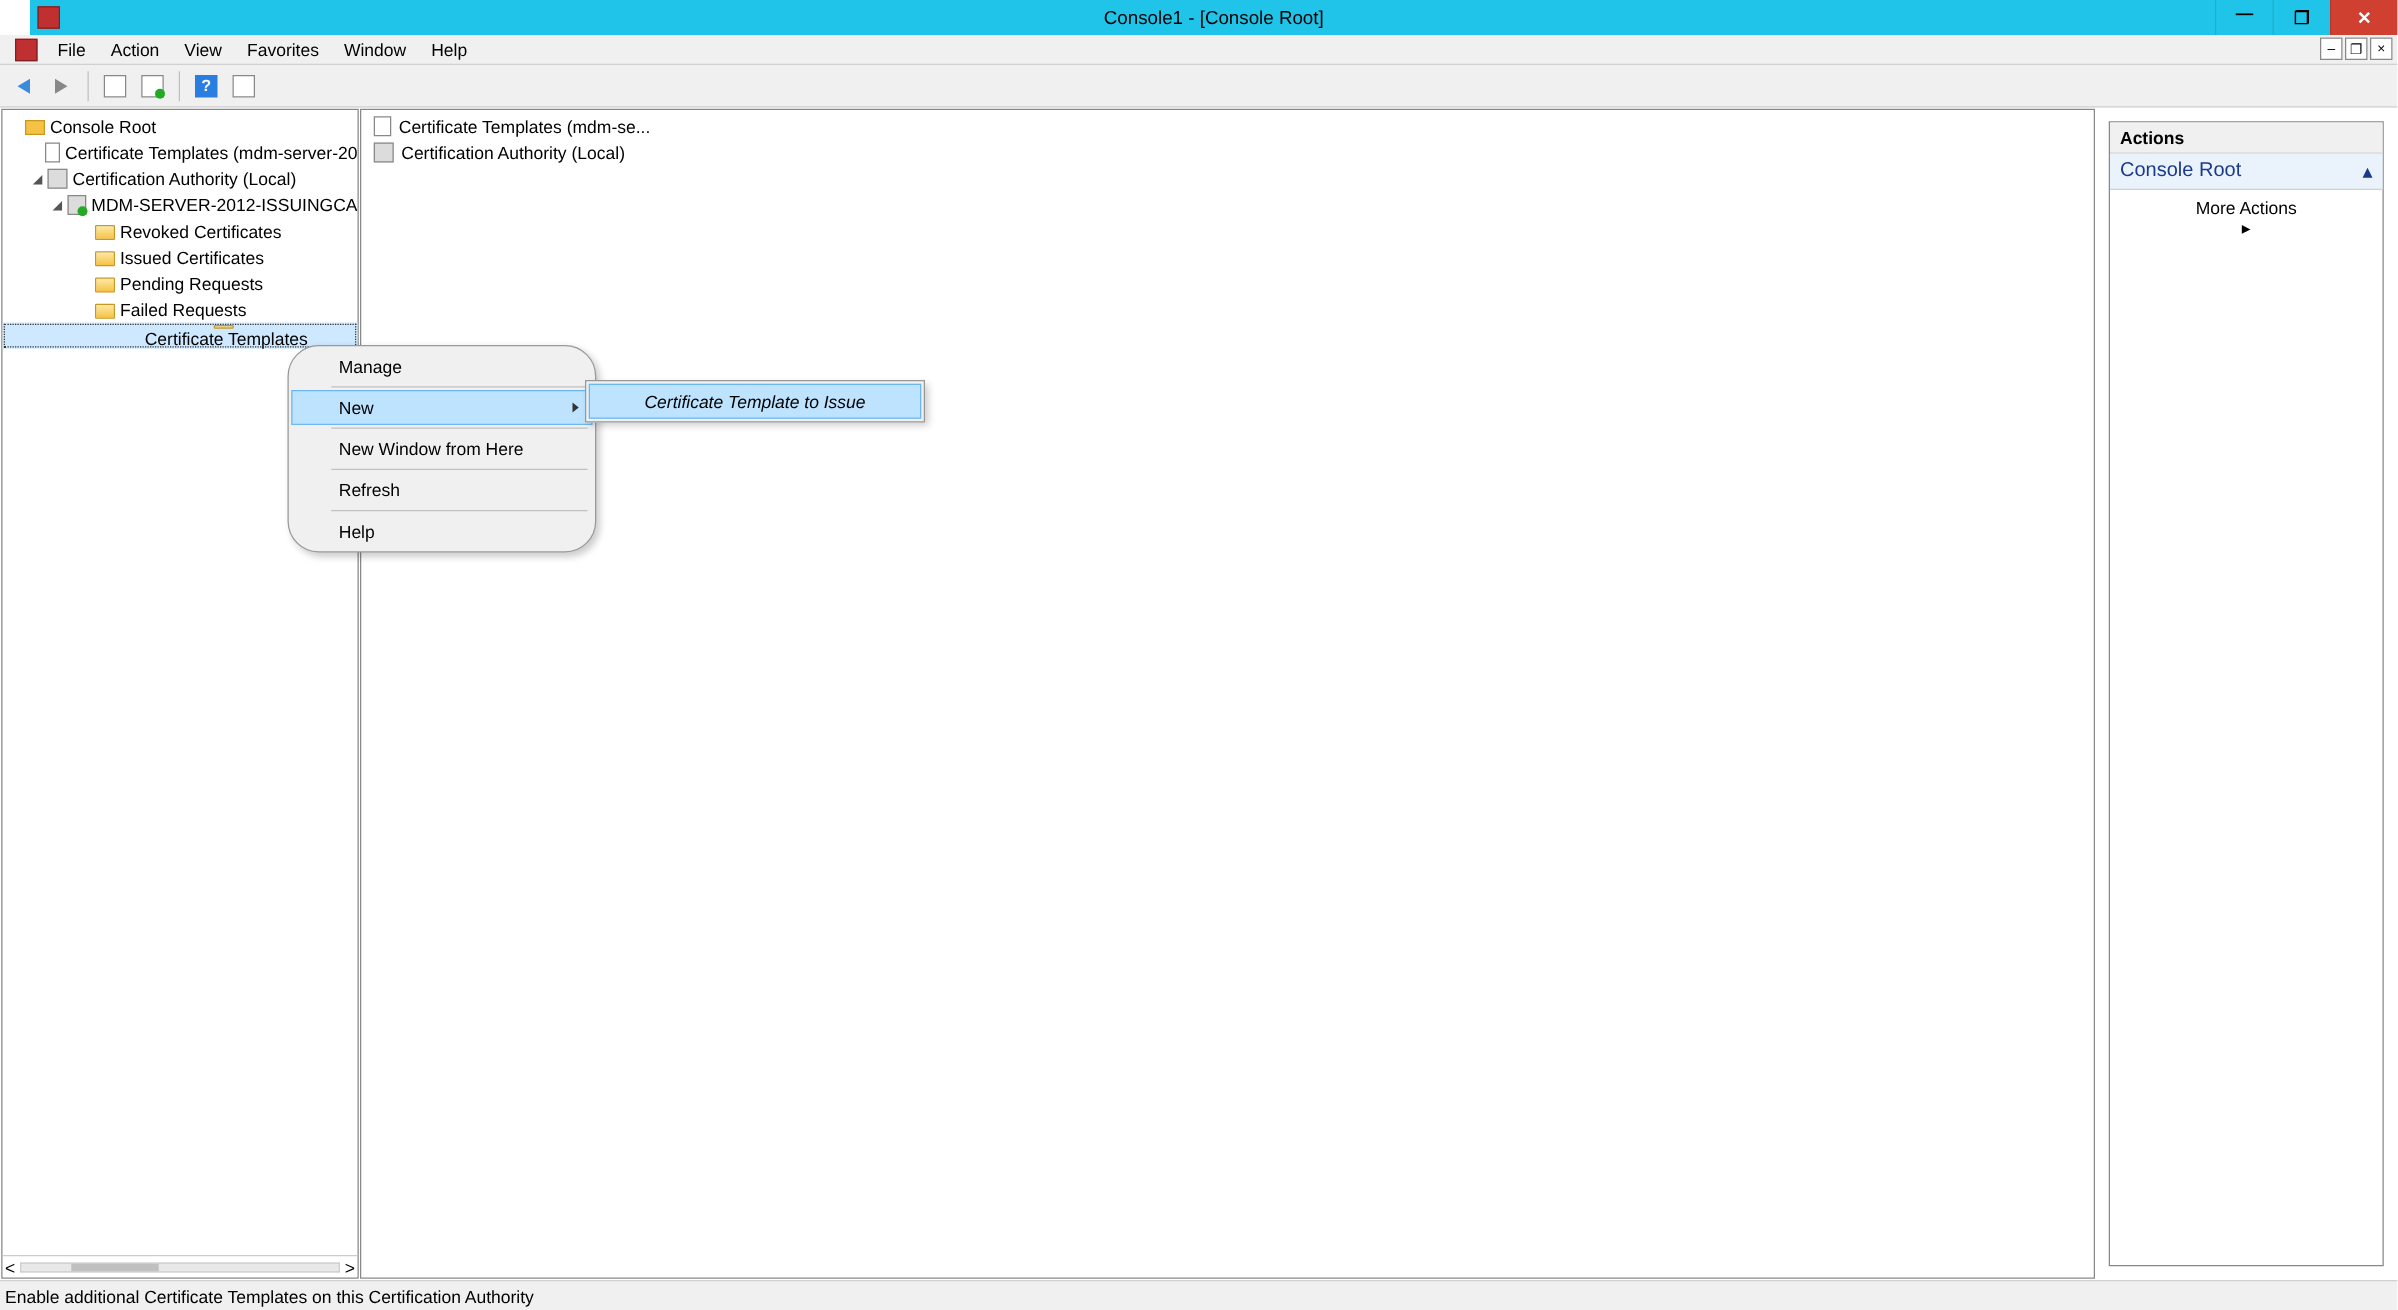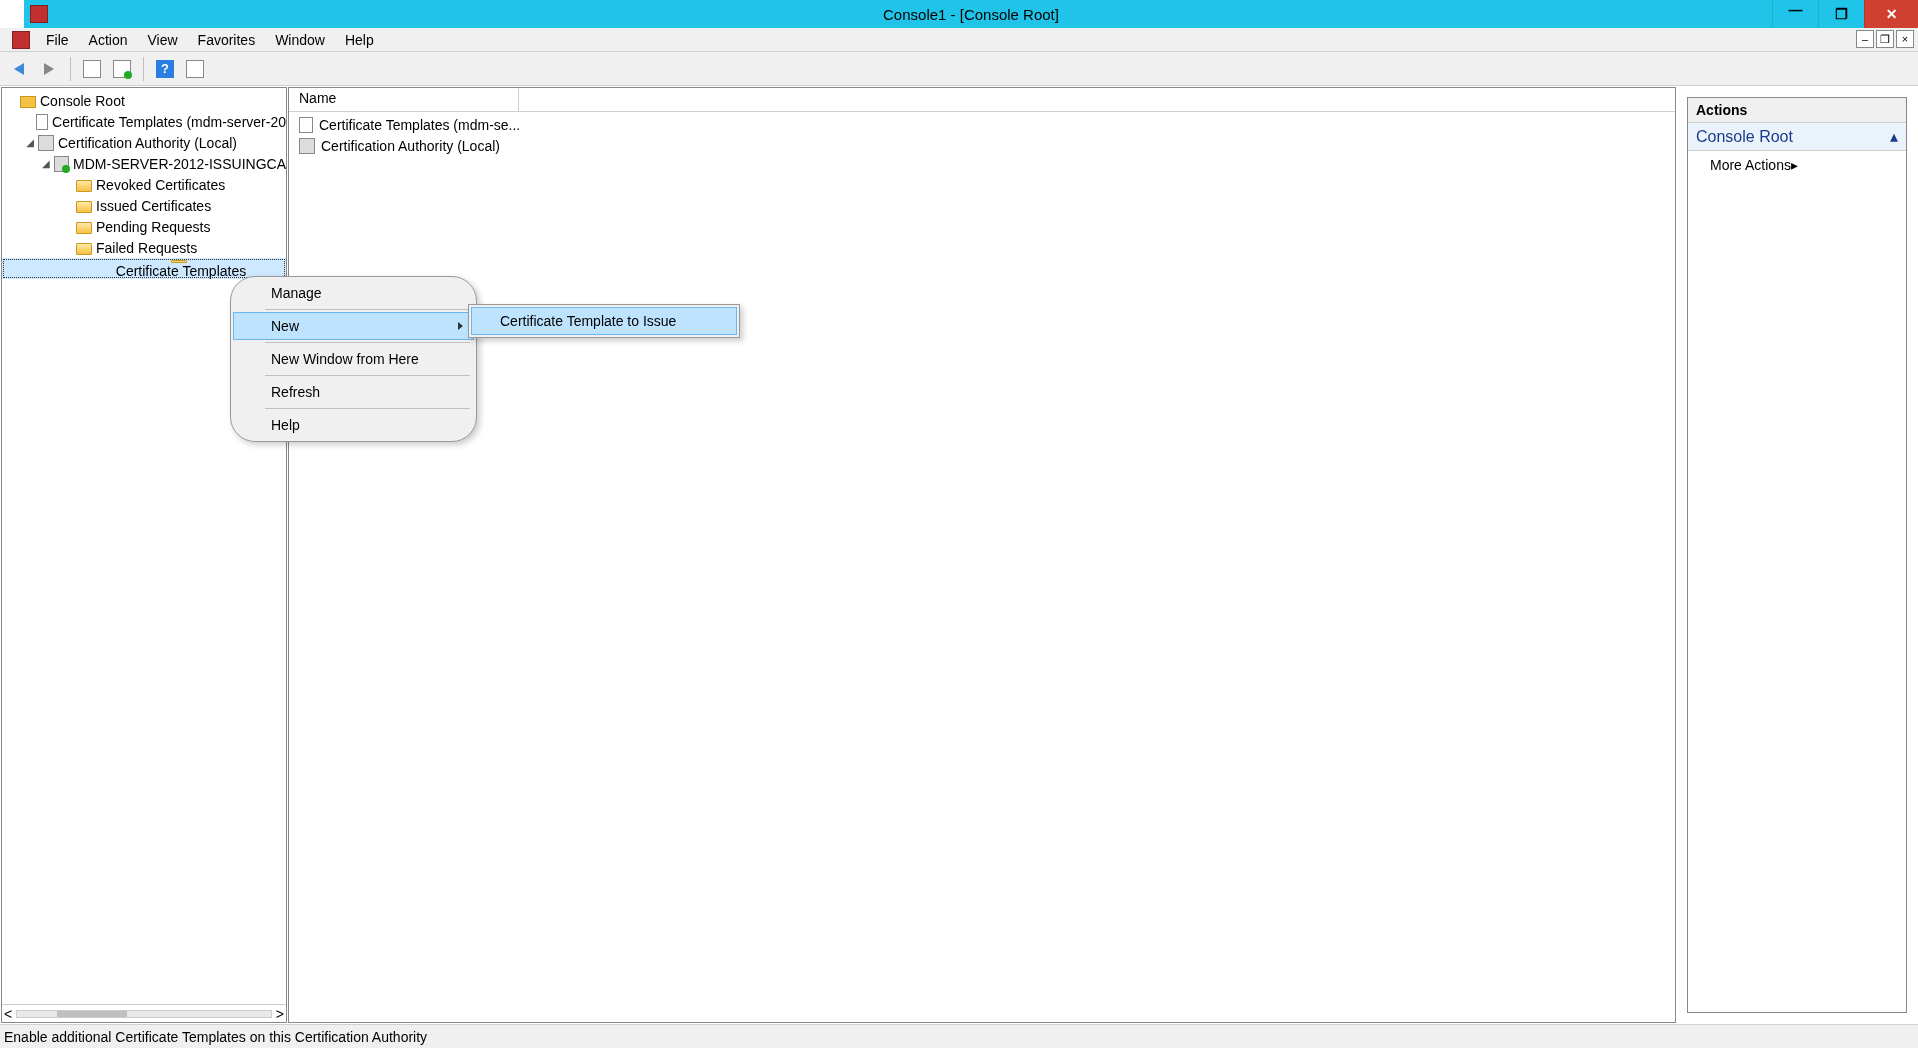--- a/index.html
+++ b/index.html
@@ -58,21 +58,21 @@
 .center-pane { flex:1; border: 1px solid #888; margin: 1px 0; background: #fff; }
 .list-header { height: 24px; border-bottom: 1px solid #d0d0d0; display: flex; }
 .list-header .col { padding: 2px 10px; border-right: 1px solid #d0d0d0; }
 .list-body { padding: 2px 4px; }
 .list-row { display:flex; align-items:center; height:21px; padding-left:6px; cursor:default;}
 .list-row .node-ico { margin-right:6px; }
 
 .actions-pane { width: 220px; border: 1px solid #888; margin:11px; background: #fff; }
 .actions-header { background: #f0f0f0; padding: 4px 8px; font-weight: bold; border-bottom:1px solid #d0d0d0;}
 .actions-section { background: #eaf3fb; padding: 4px 8px; font-size: 16px; color:#1a3a8a; border-bottom:1px solid #d0d0d0; display:flex; justify-content:space-between; align-items:center;}
-.actions-item { padding: 6px 22px; display:flex; align-items:center; justify-content:flex-start; cursor:default;}
+.actions-item { padding: 6px 22px; display:flex; align-items:center; justify-content:flex-end; cursor:default;flex-direction:column;}
 
 
 .ctx { position:absolute; background:#f0f0f0; border:1px solid #999; box-shadow: 3px 3px 6px rgba(0,0,0,0.2); padding:2px; }
 .ctx .item { padding: 6px 40px 6px 38px; position:relative; cursor:default;}
 .ctx .item.hl { background: #bde3ff; border:1px solid #6cb7f0; padding:5px 39px 5px 37px;}
 .ctx .item .sub-arrow { position:absolute; right:10px; top:50%; transform:translateY(-50%); width:0; height:0; border-top:4px solid transparent; border-bottom:4px solid transparent; border-left:5px solid #333;}
 .ctx .div { height:1px; background:#c0c0c0; margin:2px 4px 2px 32px; }
 
 
 .status { height: 24px; background: #f0f0f0; border-top: 1px solid #d0d0d0; display:flex; align-items:center; padding-left:4px; font-size:14px;}
@@ -182,23 +182,20 @@
     <div class="tree-scroll">
       <span>&lt;</span>
       <div class="trk">
           <div class="thm"></div>
         </div>
       <span>&gt;</span>
     </div>
   </div>
 
   <div class="center-pane">
-    <div class="list-header">
-      <div class="col" style="width:230px">Name</div>
-    </div>
     <div class="list-body">
       <div class="list-row">
         <span class="node-ico ico-doc"></span>
         <span>Certificate Templates (mdm-se...</span>
       </div>
       <div class="list-row">
         <span class="node-ico ico-certauth"></span>
         <span>Certification Authority (Local)</span>
       </div>
     </div>
@@ -239,16 +236,16 @@
   <div class="item">
     <span>Refresh</span>
   </div>
   <div class="div"></div>
   <div class="item">
     <span>Help</span>
   </div>
 </div>
 
 <div class="ctx" style="left:468px; top:304px; width:272px;">
-  <div class="item hl" style="padding-left:28px; padding-right:12px;">
+  <div class="item hl" style="text-align:center; padding-left:12px; padding-right:12px;font-style:italic;">
     <span>Certificate Template to Issue</span>
   </div>
 </div>
 
 </body></html>

